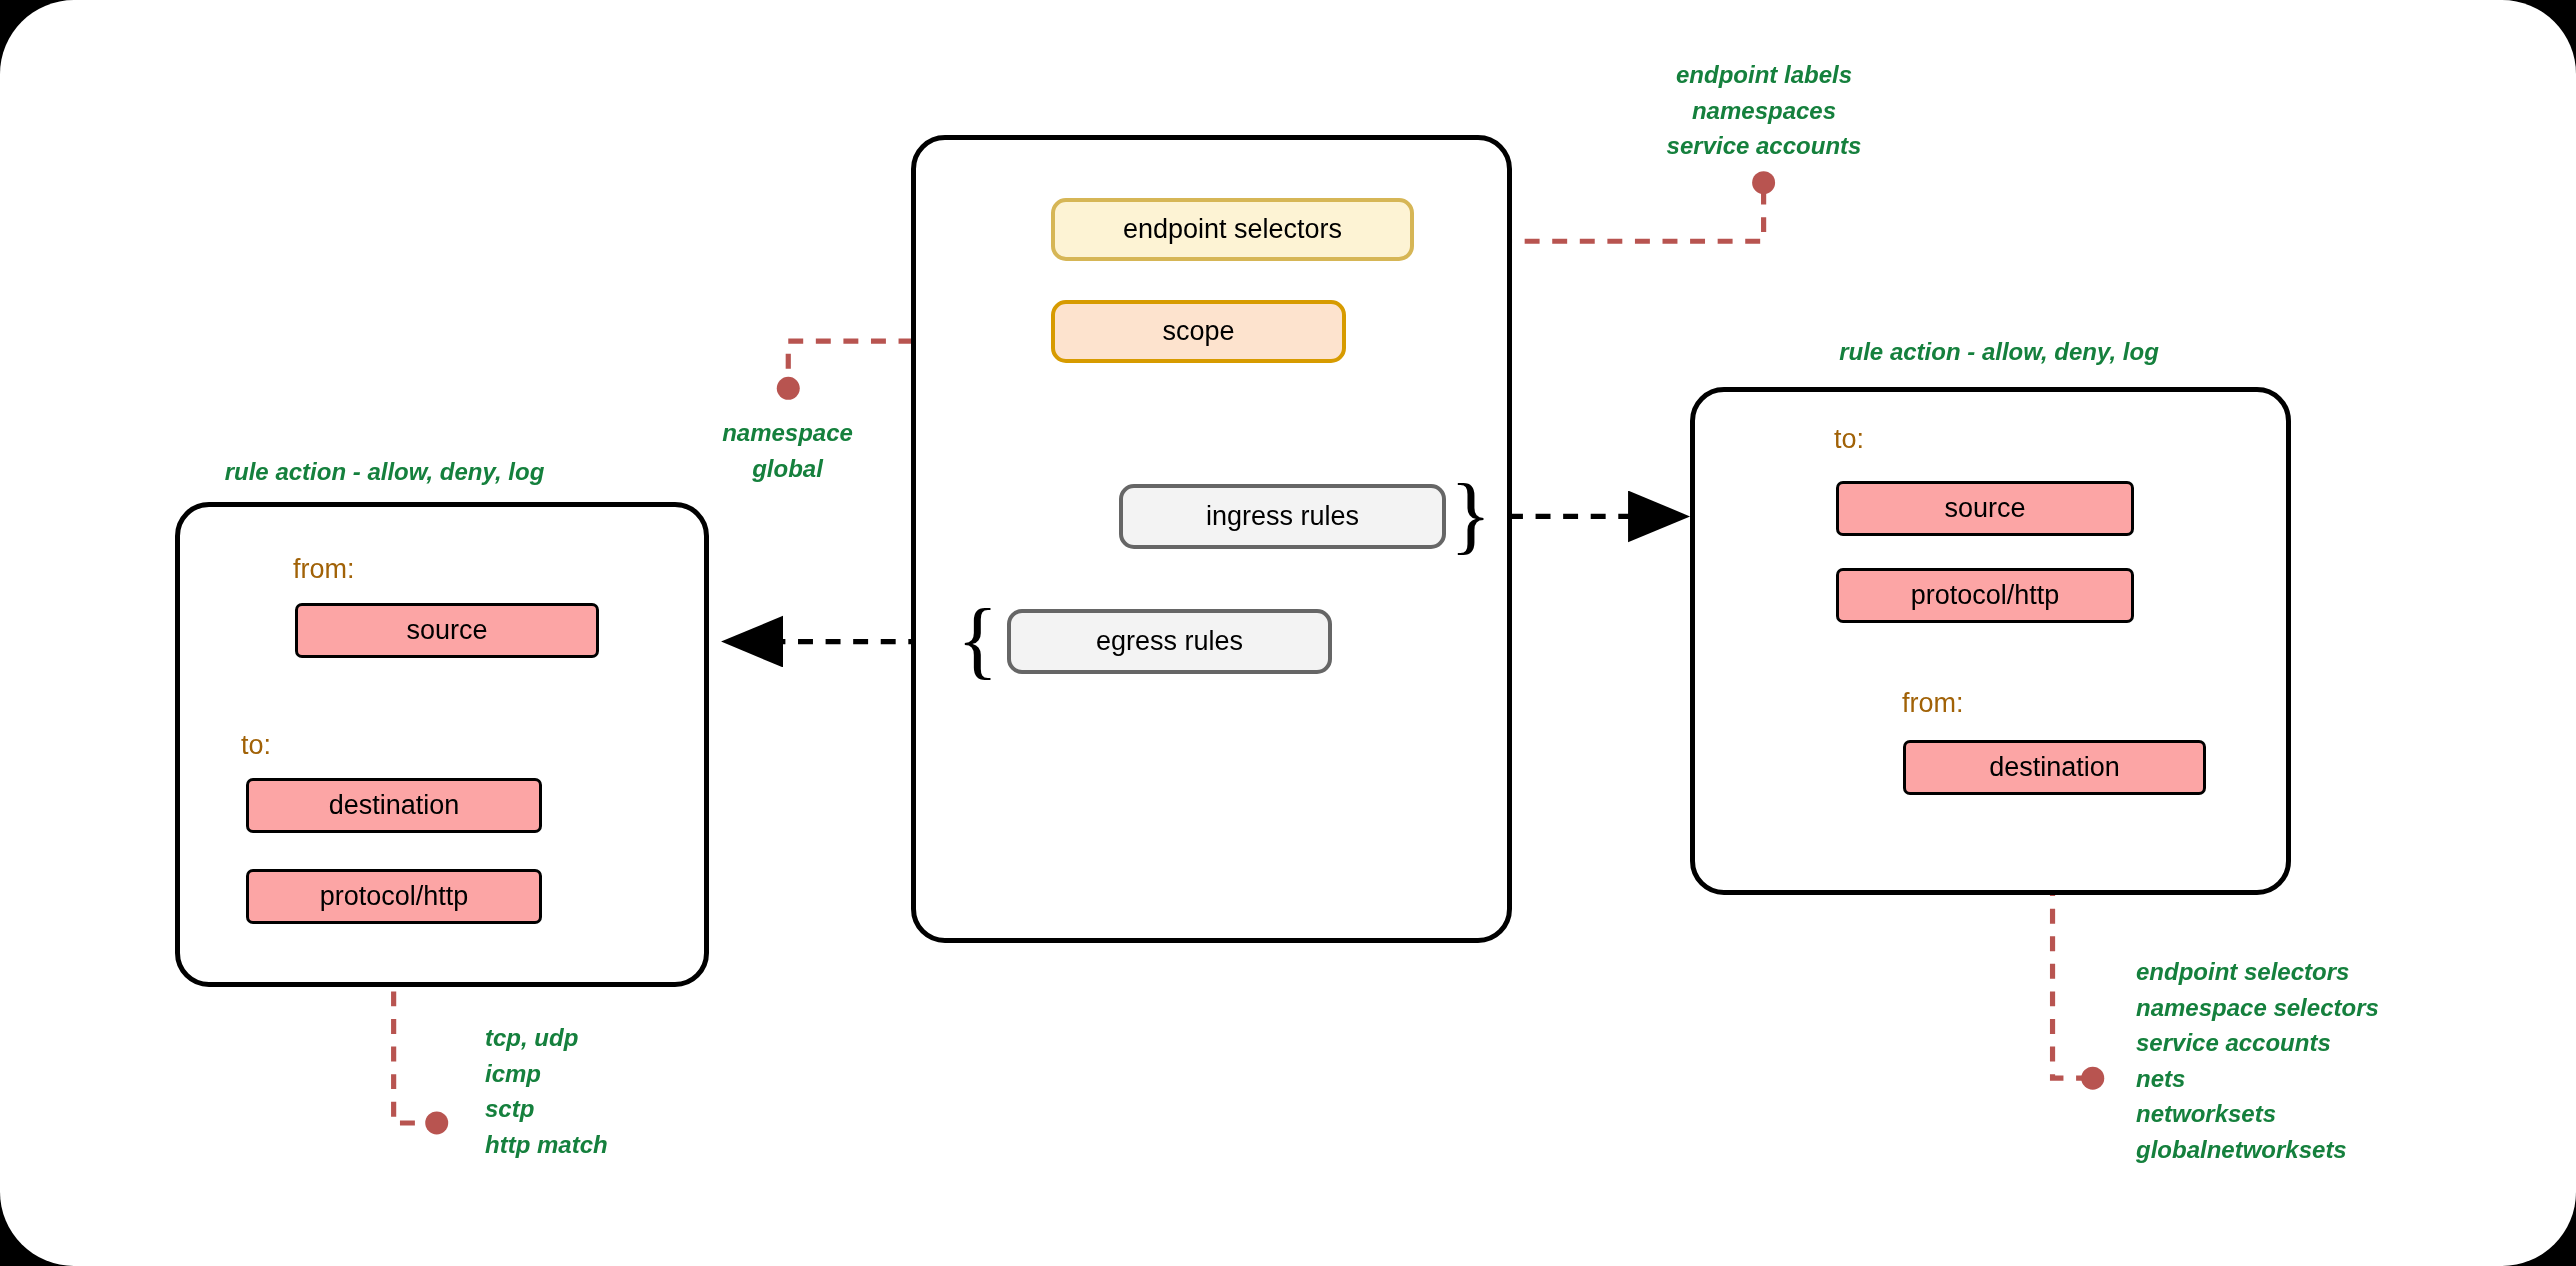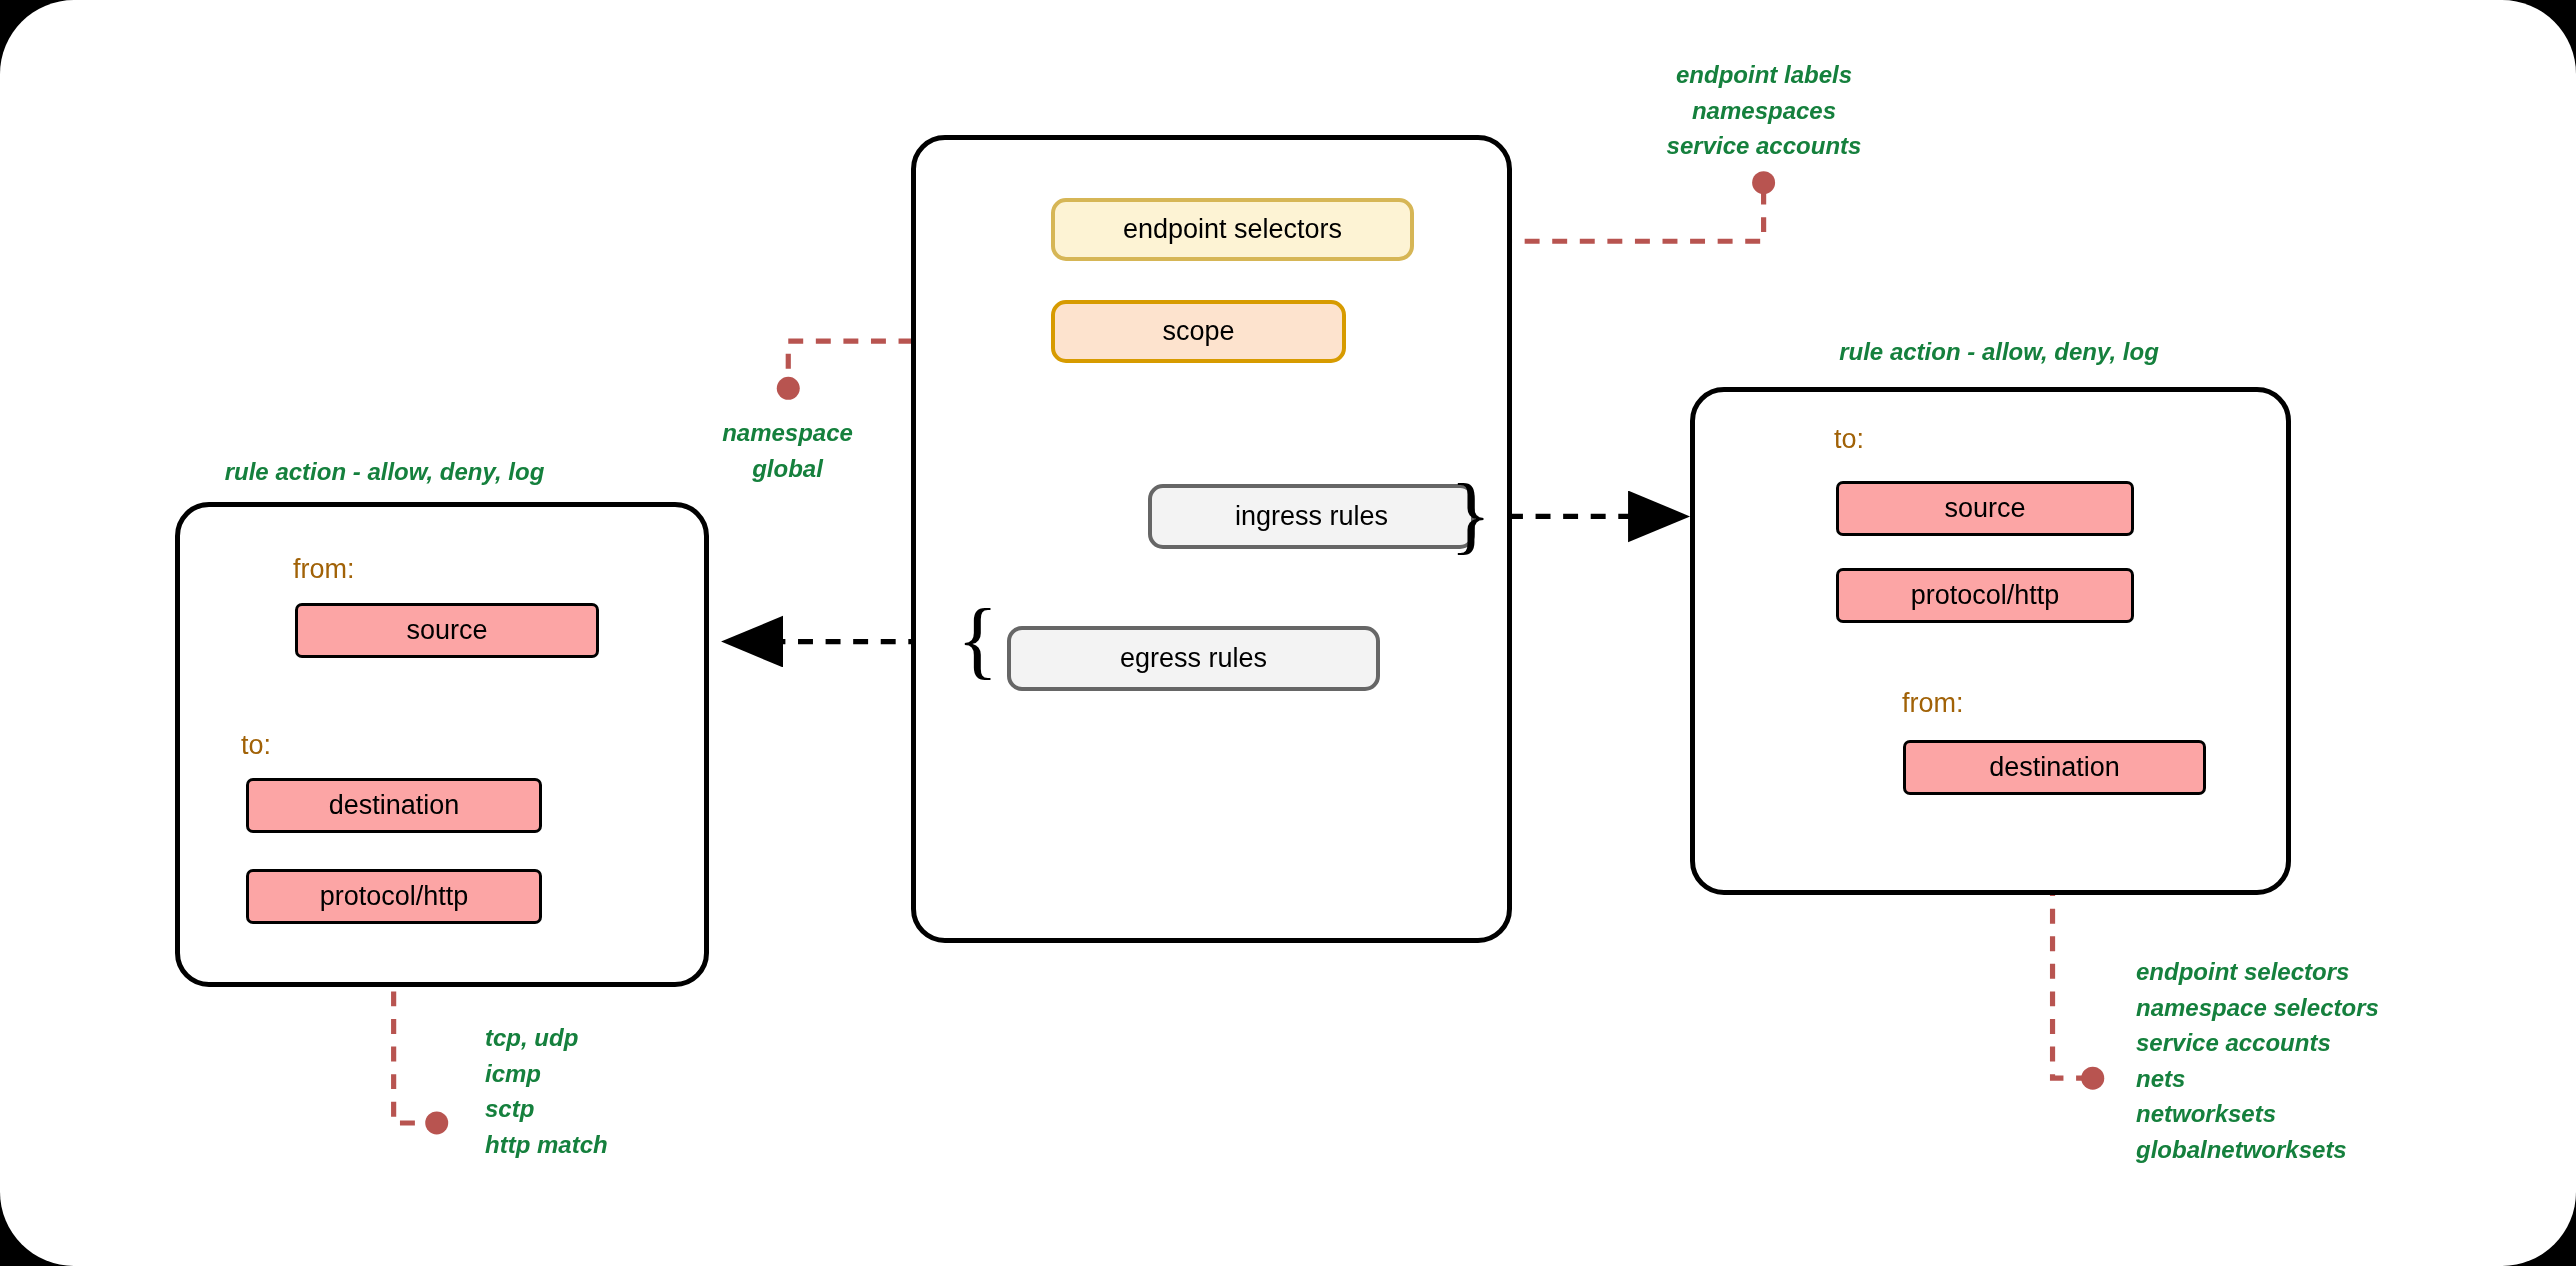--- a/index.html
+++ b/index.html
@@ -156,28 +156,28 @@
   <div class="panel" id="panel-policy"></div>
 
   <div class="node node-yellow" style="left:1051px; top:198px; width:363px; height:63px;">
     <span>endpoint selectors</span>
   </div>
 
   <div class="node node-orange" style="left:1051px; top:300px; width:295px; height:63px;">
     <span>scope</span>
   </div>
 
-  <div class="node node-grey" style="left:1119px; top:484px; width:327px; height:65px;margin-left:29px;">
+  <div class="node node-grey" style="left:1119px; top:484px; width:327px; height:65px;">
     <span>ingress rules</span>
   </div>
   <div class="brace" style="left:1450px; top:471px;">
     <span>}</span>
   </div>
 
-  <div class="node node-grey" style="left:1007px; top:609px; width:373px; height:65px;margin-top:17px;">
+  <div class="node node-grey" style="left:1007px; top:609px; width:325px; height:65px;">
     <span>egress rules</span>
   </div>
   <div class="brace" style="left:957px; top:596px;">
     <span>{</span>
   </div>
 
   <div class="annot center" style="left:195px; top:454px; width:379px;">
     <div>rule action - allow, deny, log</div>
   </div>
 

